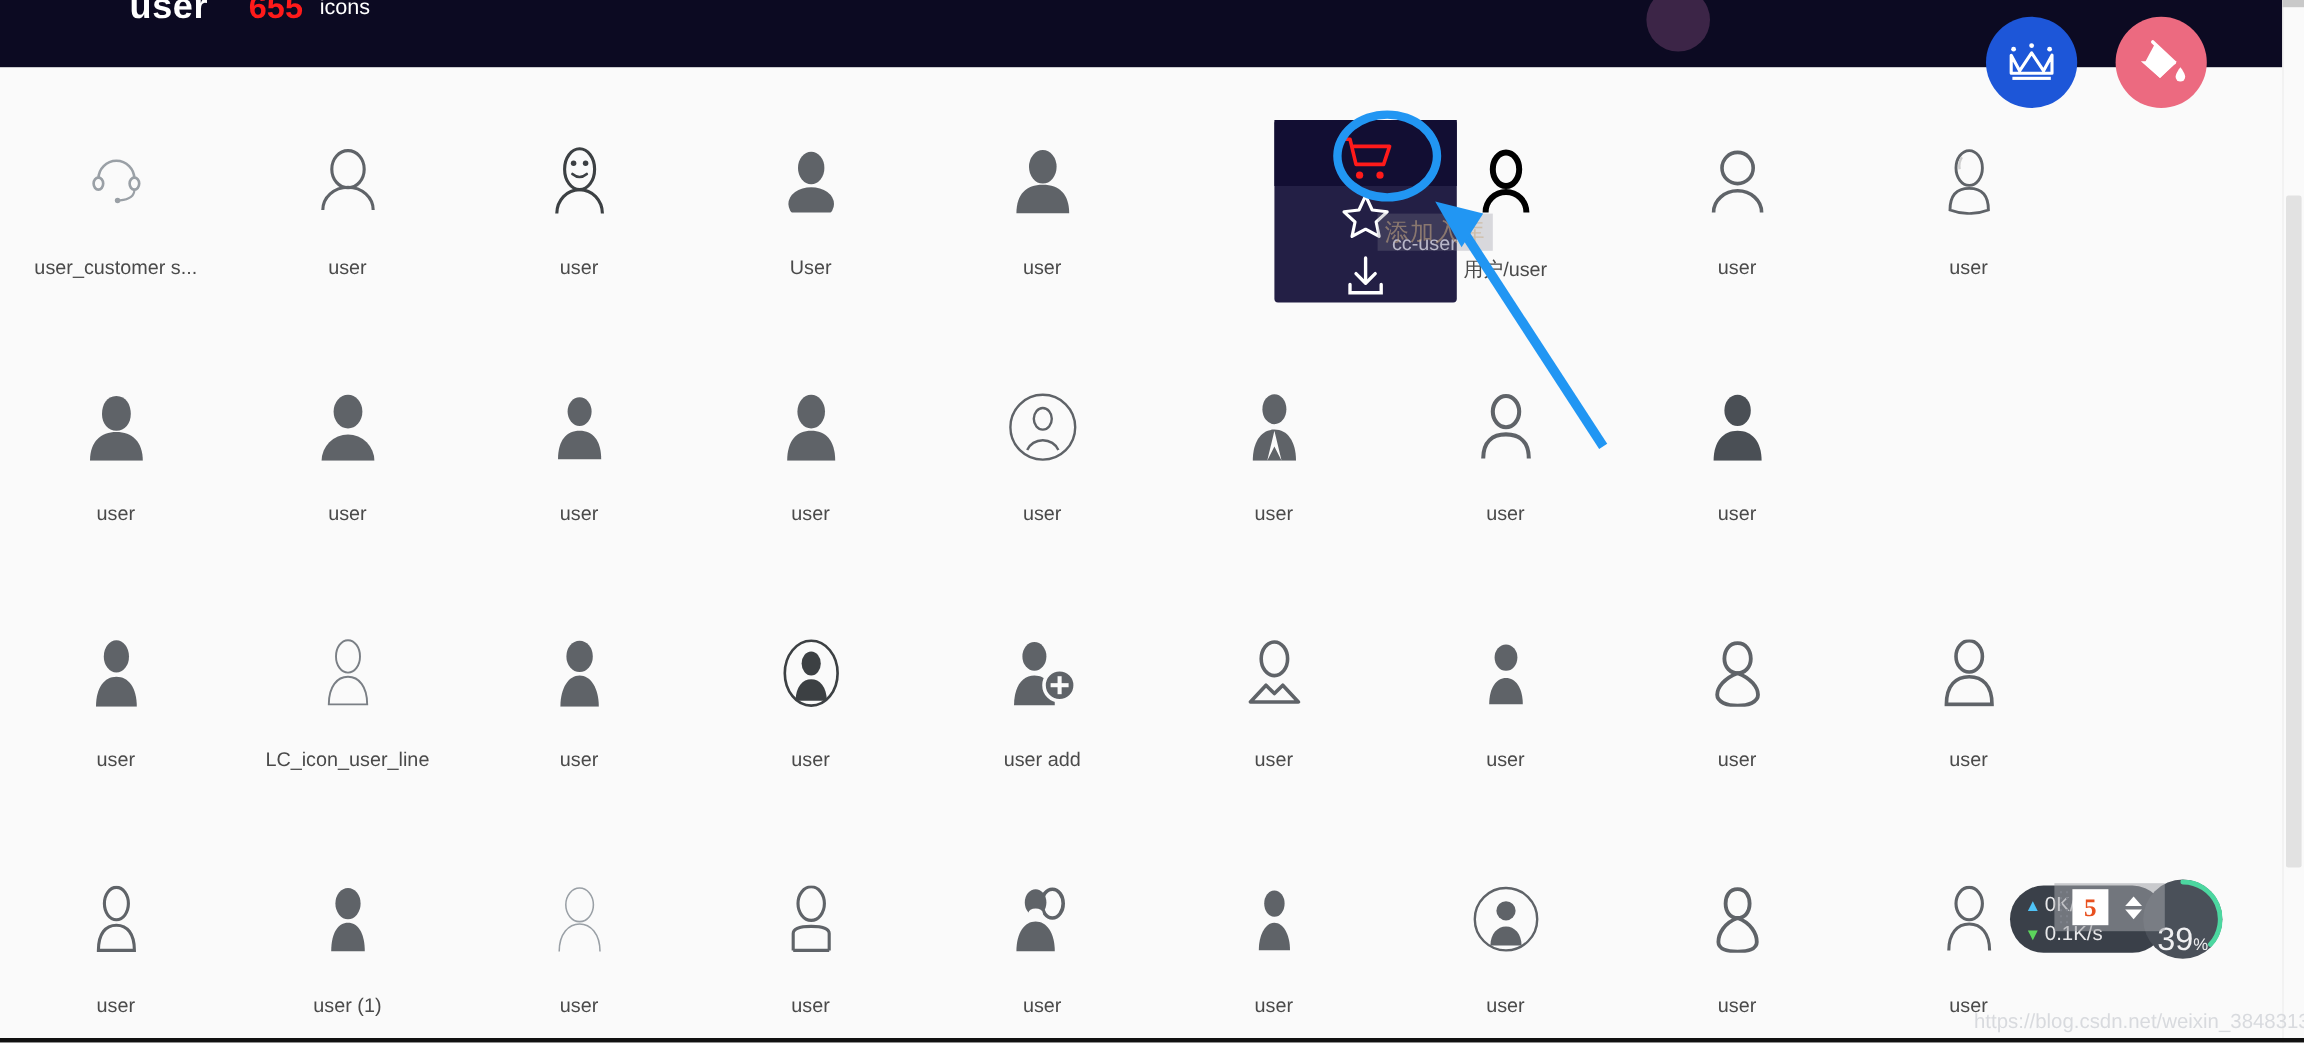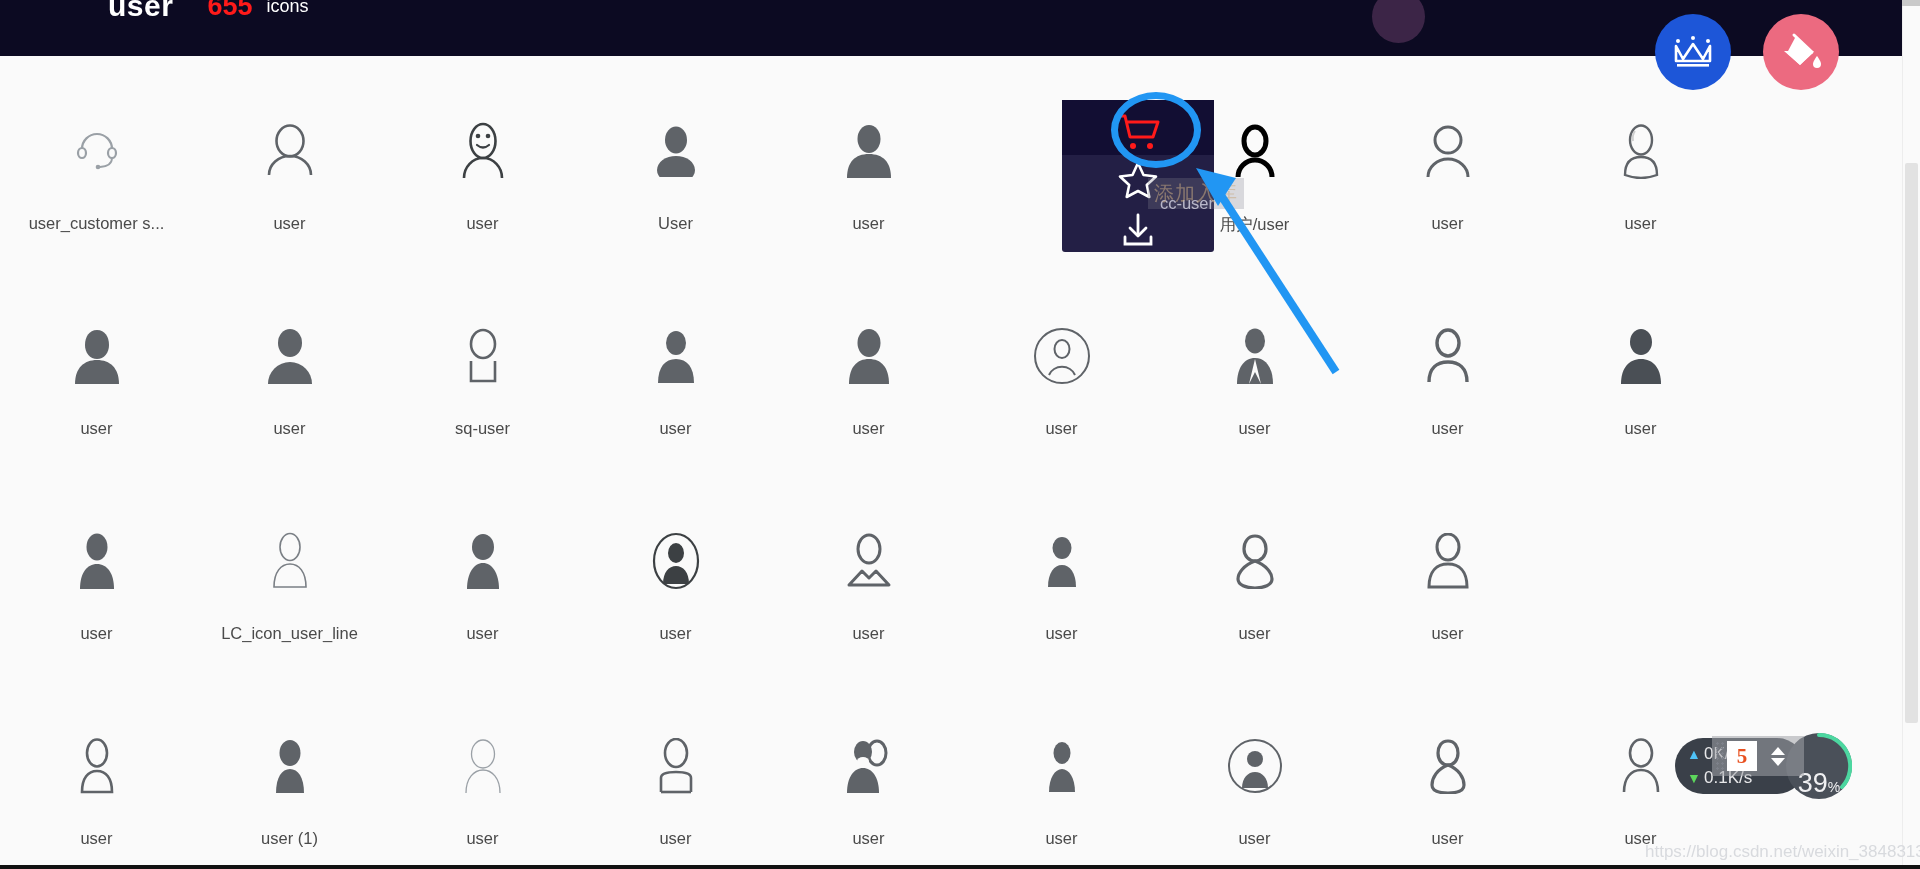--- a/index.html
+++ b/index.html
@@ -464,29 +464,20 @@
       <div class="cell">
         <div class="glyph">
           <svg width="52" height="56" viewBox="0 0 52 56">
             <ellipse cx="26" cy="15" rx="12" ry="14" fill="#5f6368"></ellipse>
             <path d="M4 56 A22 22 0 0 1 48 56 Z" fill="#5f6368"></path>
           </svg>
         </div>
         <div class="cap">user</div>
       </div>
 
-      <div class="cell">
-        <div class="glyph">
-          <svg width="48" height="56" viewBox="0 0 48 56">
-            <ellipse cx="24" cy="16" rx="12" ry="14" fill="none" stroke="#5f6368" stroke-width="2.6"></ellipse>
-            <path d="M12 33 L12 53 L36 53 L36 33" fill="none" stroke="#5f6368" stroke-width="2.6"></path>
-          </svg>
-        </div>
-        <div class="cap">sq-user</div>
-      </div>
 
       <div class="cell">
         <div class="glyph">
           <svg width="48" height="54" viewBox="0 0 48 54">
             <ellipse cx="24" cy="14" rx="10" ry="12" fill="#5f6368"></ellipse>
             <path d="M6 54 C6 38 13 30 24 30 C35 30 42 38 42 54 Z" fill="#5f6368"></path>
           </svg>
         </div>
         <div class="cap">user</div>
       </div>
@@ -579,20 +570,32 @@
         <div class="glyph">
           <svg width="52" height="58" viewBox="0 0 52 58">
             <ellipse cx="26" cy="29" rx="22" ry="27" fill="none" stroke="#3c4043" stroke-width="2.2"></ellipse>
             <ellipse cx="26" cy="21" rx="8" ry="10" fill="#3c4043"></ellipse>
             <path d="M13 52 C13 40 19 34 26 34 C33 34 39 40 39 52 Z" fill="#3c4043"></path>
           </svg>
         </div>
         <div class="cap">user</div>
       </div>
 
+      <div class="cell">
+        <div class="glyph">
+          <svg width="58" height="54" viewBox="0 0 58 54">
+            <ellipse cx="22" cy="13" rx="10" ry="12" fill="#5f6368"></ellipse>
+            <path d="M5 54 C5 38 12 29 22 29 C32 29 39 38 39 54 Z" fill="#5f6368"></path>
+            <circle cx="43" cy="37" r="13" fill="#5f6368" stroke="#fafafa" stroke-width="3"></circle>
+            <rect x="41.3" y="29.5" width="3.4" height="15" fill="#fafafa"></rect>
+            <rect x="35.5" y="35.3" width="15" height="3.4" fill="#fafafa"></rect>
+          </svg>
+        </div>
+        <div class="cap">user add</div>
+      </div>
 
       <div class="cell">
         <div class="glyph">
           <svg width="52" height="56" viewBox="0 0 52 56">
             <ellipse cx="26" cy="16" rx="11" ry="14" fill="none" stroke="#5f6368" stroke-width="3"></ellipse>
             <path d="M6 52 L19 38 L26 45 L33 38 L46 52 Z" fill="none" stroke="#5f6368" stroke-width="3" stroke-linejoin="round"></path>
           </svg>
         </div>
         <div class="cap">user</div>
       </div>

